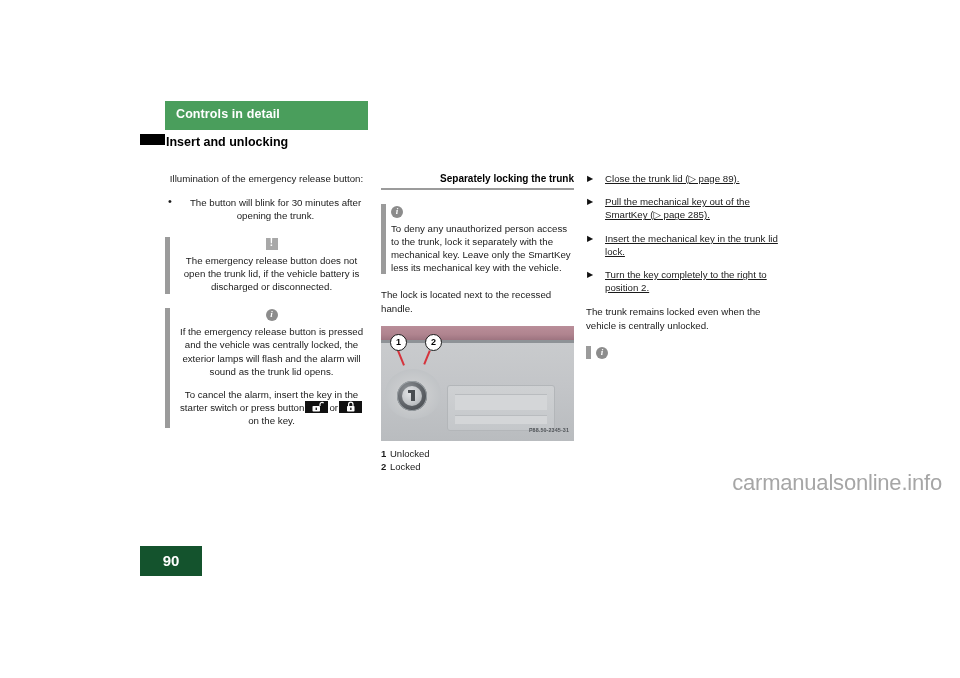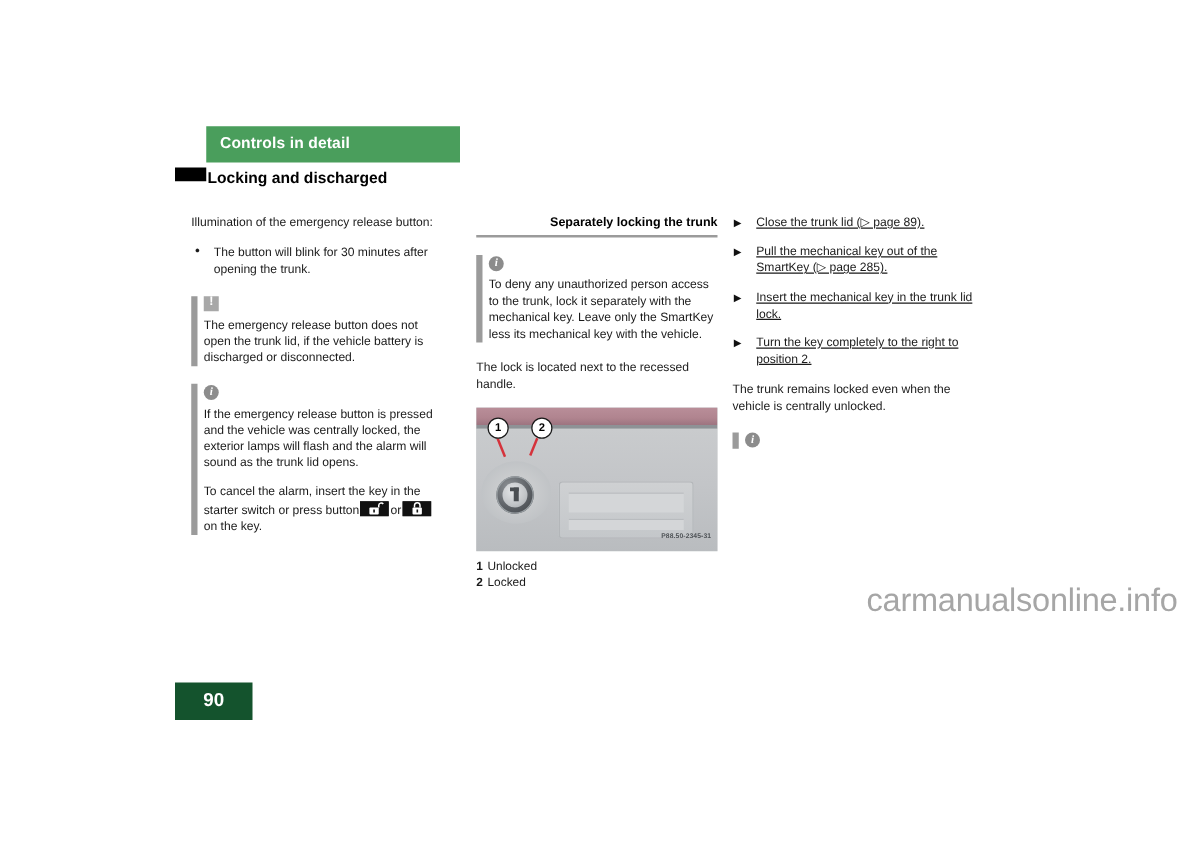--- a/index.html
+++ b/index.html
@@ -61,21 +61,21 @@
   }
 
   
   .col {
     position: absolute;
     top: 172px;
     font-size: 9.7px;
     line-height: 13.2px;
     color: #1a1a1a;
   }
-  .col-left  { left: 153px;  width: 203px; }
+  .col-left  { left: 165px;  width: 203px; text-align: center; }
   .col-mid   { left: 381px;  width: 193px; }
   .col-right { left: 586px;  width: 200px; }
 
   p.para {
     margin: 0 0 11px 0;
   }
 
   
   ul.dots {
     list-style: none;
@@ -350,36 +350,36 @@
     font-size: 15px;
     font-weight: bold;
     color: #ffffff;
   }
 
   
   .watermark {
     position: absolute;
     right: 18px;
     bottom: 10px;
-    font-size: 26px;
+    font-size: 22px;
     color: #a6a6a6;
     letter-spacing: -0.2px;
     font-family: "Liberation Sans", sans-serif;
   }
 </style>
 </head>
 <body>
 
 <div class="page">
 
   <div class="chapter-bar">
     <div class="chapter-bar-label">Controls in detail</div>
   </div>
   <div class="section-block"></div>
-  <div class="section-title">Locking and discharged</div>
+  <div class="section-title">Insert and unlocking</div>
 
   <div class="col col-left">
 
     <p class="para">Illumination of the emergency release button:</p>
 
     <ul class="dots">
       <li>The button will blink for 30 minutes after opening the trunk.</li>
     </ul>
 
     <div class="notebox">

